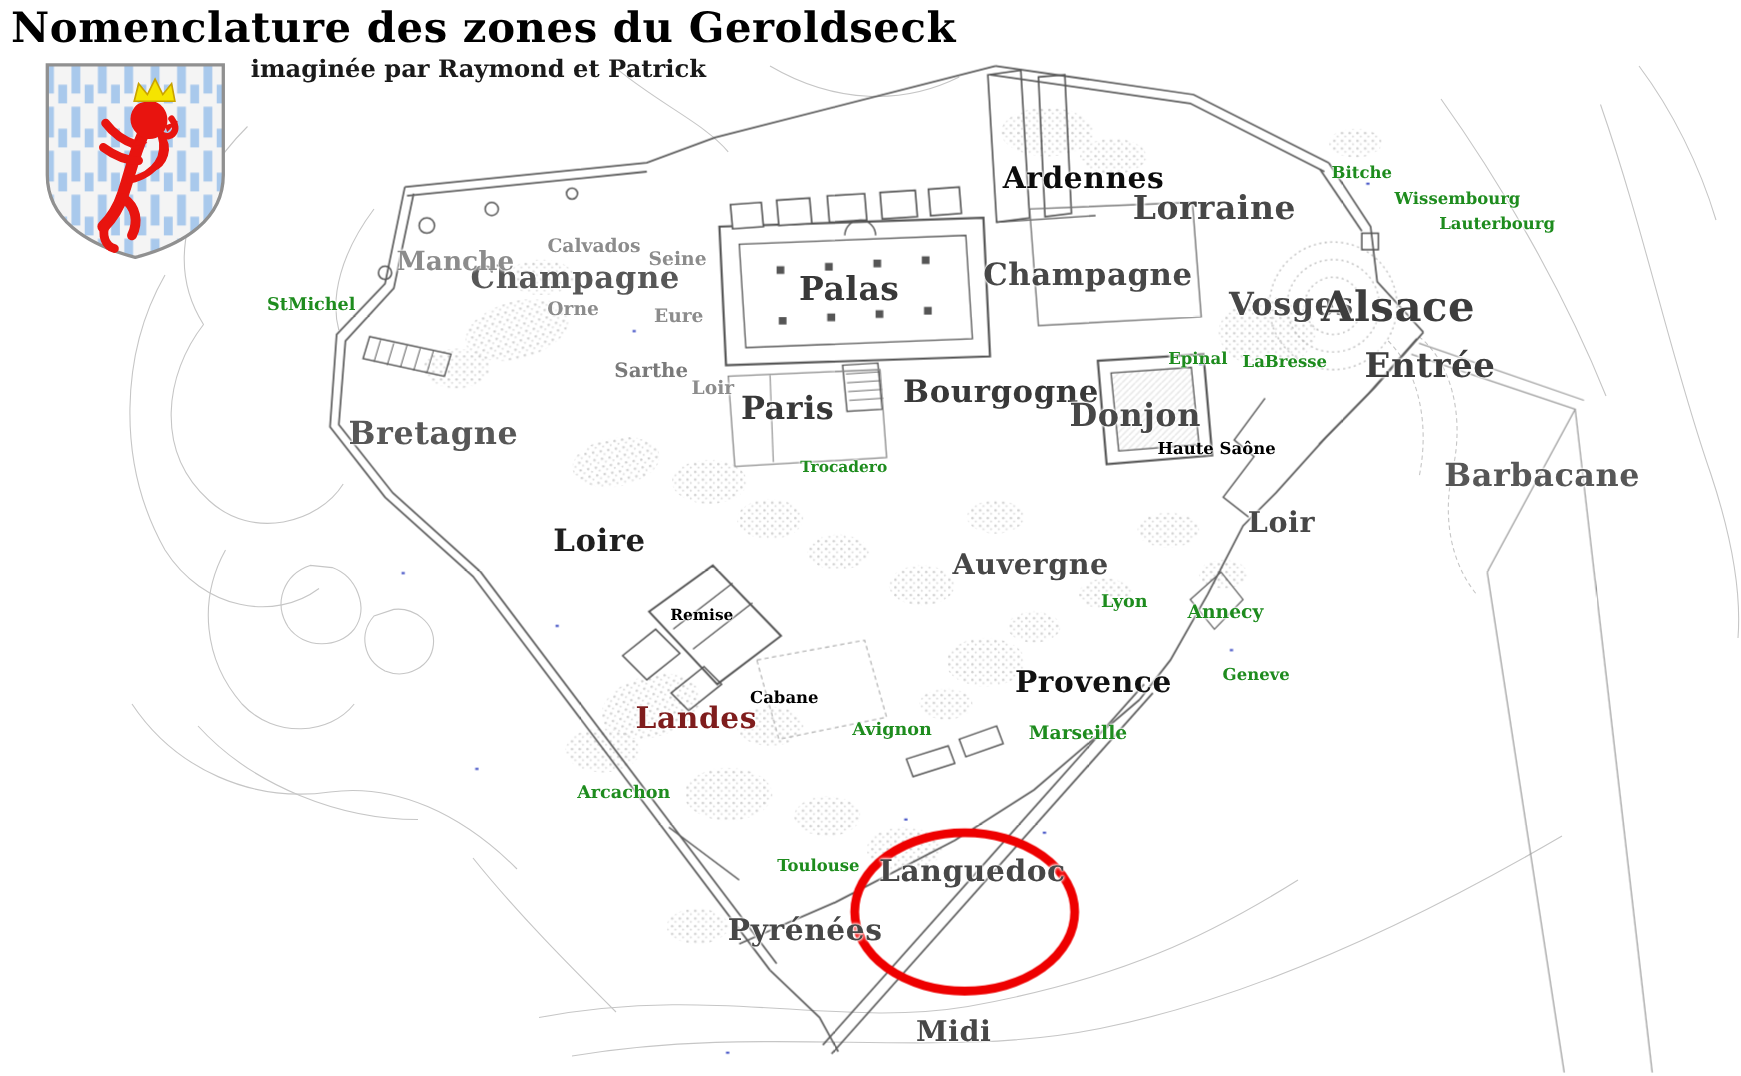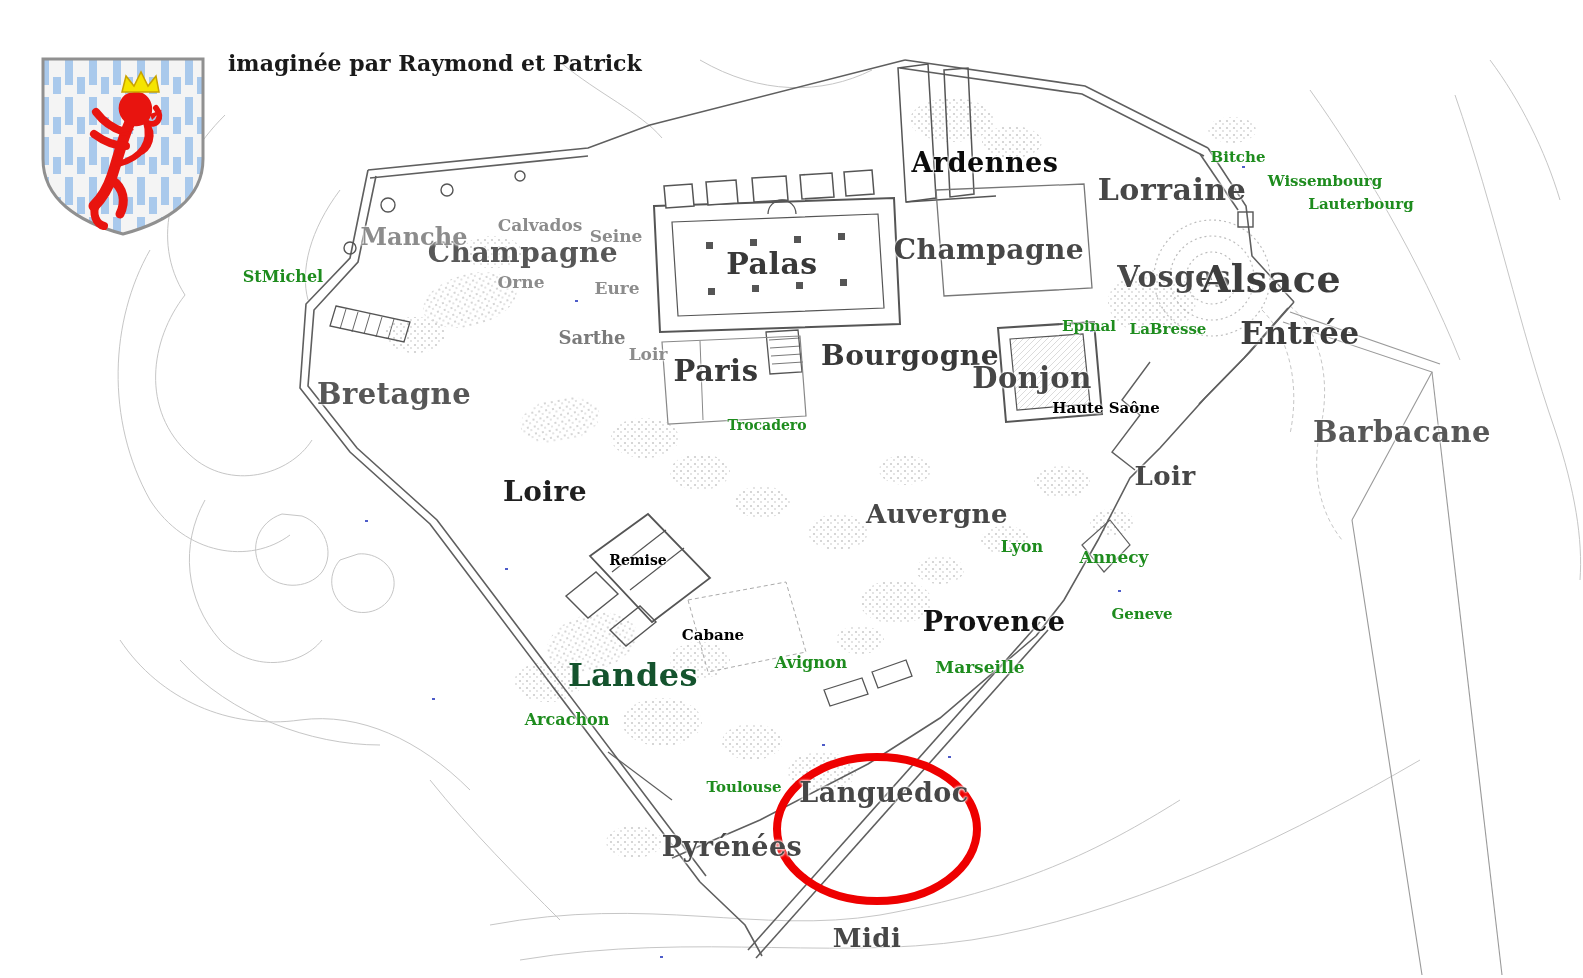--- a/index.html
+++ b/index.html
@@ -220,41 +220,42 @@
       <path d="M58,150 C54,160 58,170 66,172" stroke-width="8"></path>
       <path d="M80,110 C104,104 114,88 108,68 C118,74 126,64 118,54" stroke-width="6"></path>
       <path d="M108,68 C118,80 112,96 100,100" stroke-width="5"></path>
       <path d="M84,44 C78,52 80,64 90,70 C100,76 112,70 114,58 C116,46 106,36 96,38 C90,39 87,40 84,44 Z" fill="#e8140f" stroke="none"></path>
       <path d="M90,70 L80,80 L96,76 Z" fill="#e8140f" stroke="none"></path>
       <path d="M112,60 L124,56 L114,66 Z" fill="#e8140f" stroke="none"></path>
     </g>
     <path d="M84,38 L88,22 L96,32 L103,18 L110,32 L118,22 L121,38 Z" fill="#f5e400" stroke="#c9a300" stroke-width="1.5"></path>
   </svg>
 
+  <div id="page-title">Nomenclature des zones du Geroldseck</div>
   <div id="page-subtitle">imaginée par Raymond et Patrick</div>
 
   <div id="label-layer">
       <span class="map-label zone" style="left: 985px; top: 162px; font-size: 27px; color: rgb(12, 12, 12);">Ardennes</span>
-      <span class="map-label zone" style="left: 1172px; top: 190px; font-size: 30px;">Lorraine</span>
+      <span class="map-label zone" style="left: 1104px; top: 190px; font-size: 30px;">Lorraine</span>
       <span class="map-label zone" style="left: 523px; top: 253px; font-size: 28px; color: rgb(87, 87, 87);">Champagne</span>
       <span class="map-label zone" style="left: 772px; top: 264px; font-size: 30px; color: rgb(56, 56, 56);">Palas</span>
       <span class="map-label zone" style="left: 989px; top: 250px; font-size: 28px;">Champagne</span>
       <span class="map-label zone" style="left: 1174px; top: 277px; font-size: 29px;">Vosges</span>
       <span class="map-label zone" style="left: 1271px; top: 279px; font-size: 38px; color: rgb(61, 61, 61);">Alsace</span>
       <span class="map-label zone" style="left: 1300px; top: 333px; font-size: 31px; color: rgb(61, 61, 61);">Entrée</span>
       <span class="map-label zone" style="left: 716px; top: 371px; font-size: 29px; color: rgb(56, 56, 56);">Paris</span>
       <span class="map-label zone" style="left: 910px; top: 356px; font-size: 28px; color: rgb(56, 56, 56);">Bourgogne</span>
       <span class="map-label zone" style="left: 1032px; top: 378px; font-size: 29px;">Donjon</span>
       <span class="map-label zone" style="left: 1402px; top: 432px; font-size: 29px; color: rgb(87, 87, 87);">Barbacane</span>
       <span class="map-label zone" style="left: 394px; top: 394px; font-size: 29px; color: rgb(87, 87, 87);">Bretagne</span>
       <span class="map-label zone" style="left: 545px; top: 492px; font-size: 28px; color: rgb(31, 31, 31);">Loire</span>
       <span class="map-label zone" style="left: 1165px; top: 476px; font-size: 26px;">Loir</span>
       <span class="map-label zone" style="left: 937px; top: 514px; font-size: 26px;">Auvergne</span>
       <span class="map-label zone" style="left: 994px; top: 621px; font-size: 27px; color: rgb(18, 18, 18);">Provence</span>
-      <span class="map-label zone" style="left: 633px; top: 675px; font-size: 32px; color: #14532d;">Landes</span>
+      <span class="map-label zone" style="left: 633px; top: 653px; font-size: 27px; color: #7f1d1d;">Landes</span>
       <span class="map-label zone" style="left: 884px; top: 792px; font-size: 27px;">Languedoc</span>
       <span class="map-label zone" style="left: 732px; top: 846px; font-size: 27px;">Pyrénées</span>
       <span class="map-label zone" style="left: 867px; top: 938px; font-size: 26px;">Midi</span>
       <span class="map-label minor" style="left: 414px; top: 237px; font-size: 24px;">Manche</span>
       <span class="map-label minor" style="left: 540px; top: 225px; font-size: 17px;">Calvados</span>
       <span class="map-label minor" style="left: 616px; top: 236px; font-size: 17px;">Seine</span>
       <span class="map-label minor" style="left: 521px; top: 282px; font-size: 17px;">Orne</span>
       <span class="map-label minor" style="left: 617px; top: 288px; font-size: 17px;">Eure</span>
       <span class="map-label minor" style="left: 592px; top: 338px; font-size: 18px; color: rgb(122, 122, 122);">Sarthe</span>
       <span class="map-label minor" style="left: 648px; top: 354px; font-size: 17px;">Loir</span>

